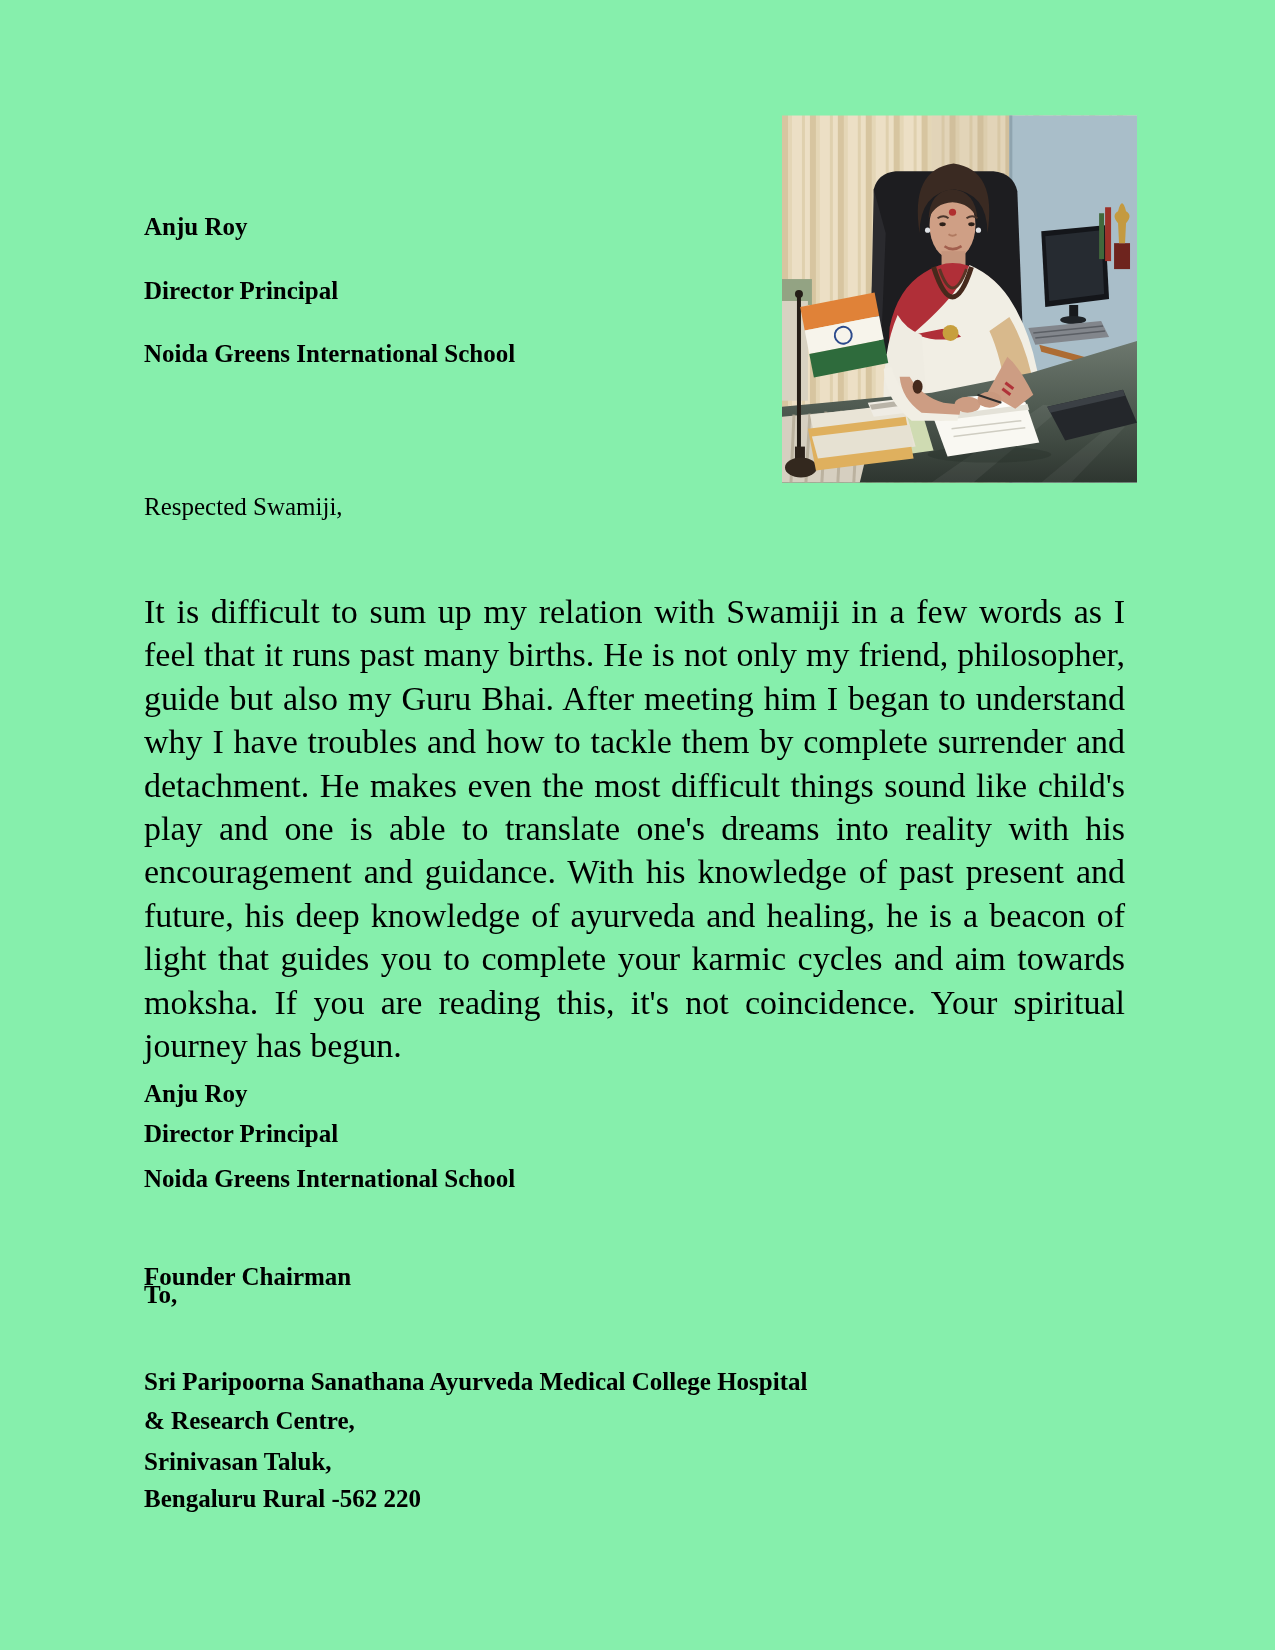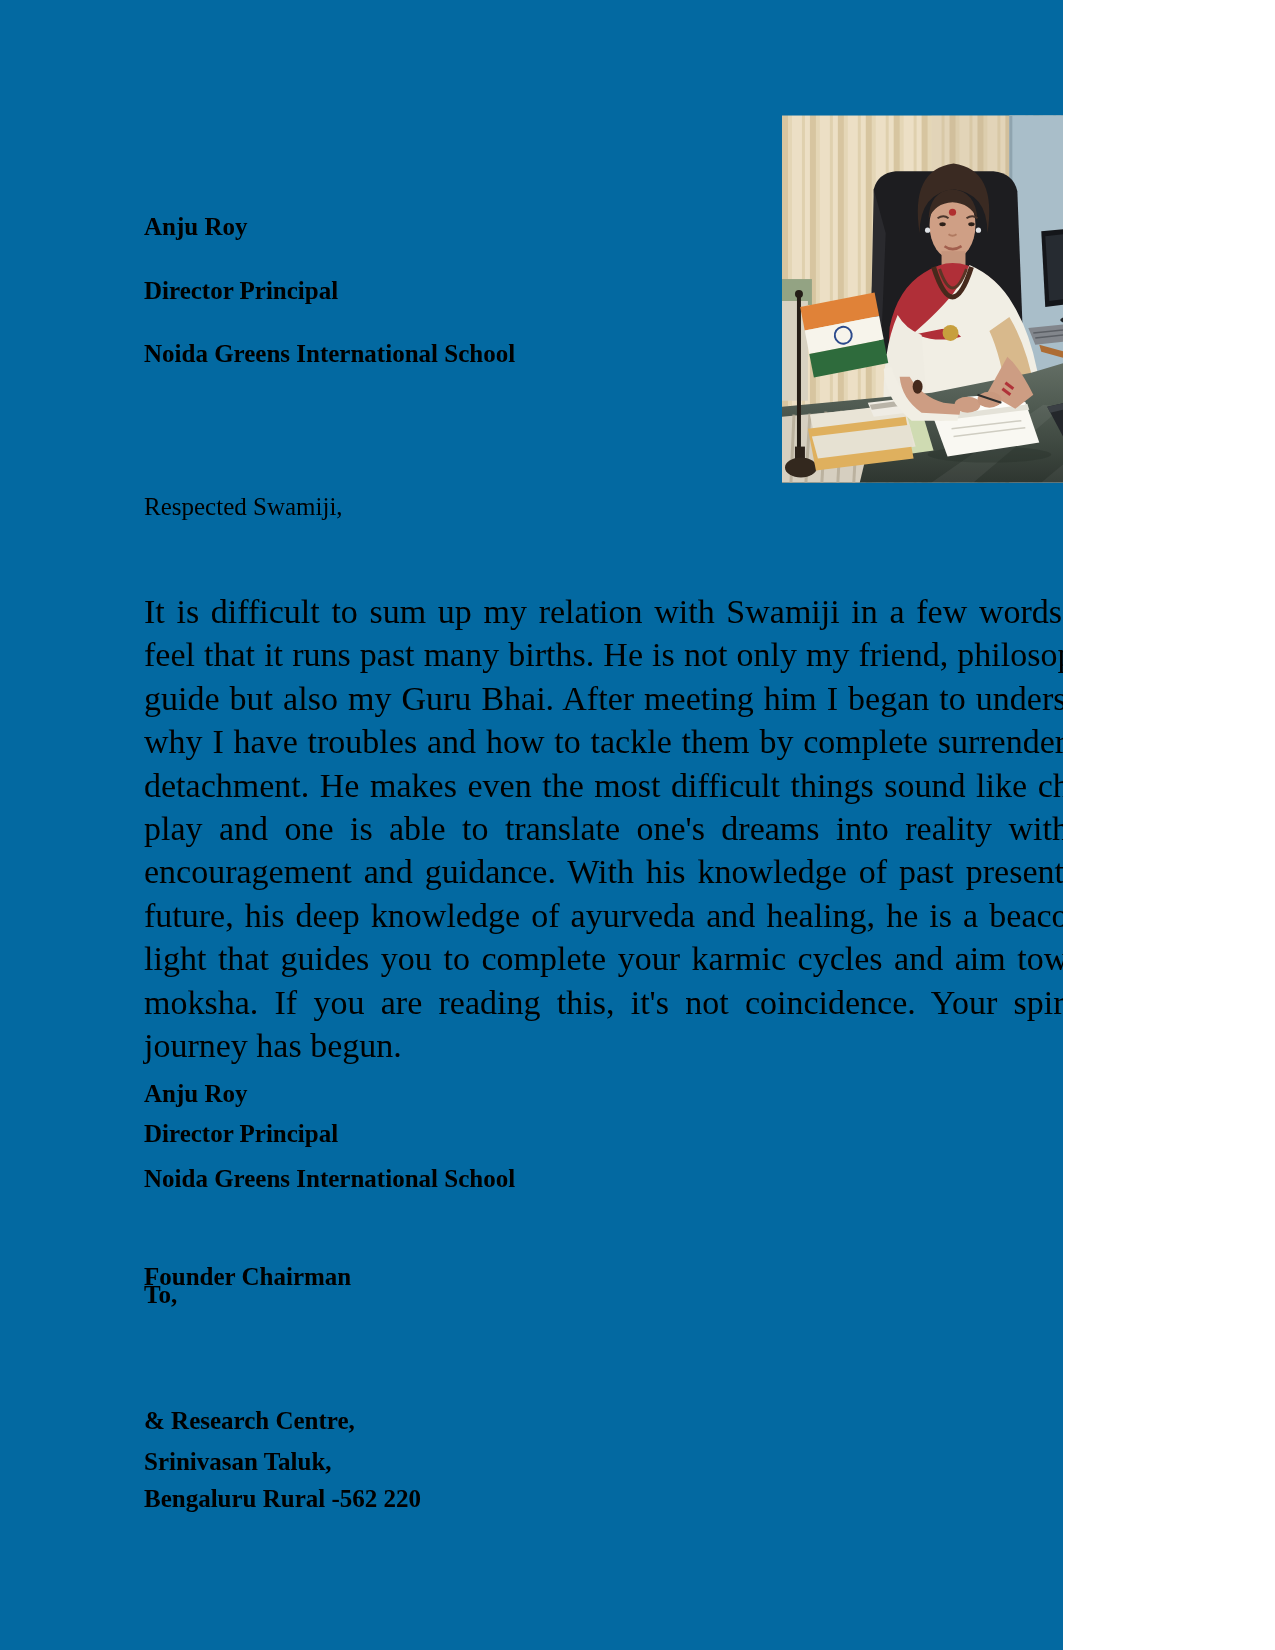--- a/index.html
+++ b/index.html
@@ -2,23 +2,23 @@
 <html><head>
 <meta charset="utf-8">
 <style>
   html, body {
     margin: 0;
     padding: 0;
     background: #ffffff;
   }
   .page {
     position: relative;
-    width: 1063px;
+    width: 1275px;
     height: 1650px;
-    background: #0369a1;
+    background: #86efac;
     font-family: "Liberation Serif", serif;
     color: #000000;
     overflow: hidden;
   }
   .tline {
     position: absolute;
     left: 144px;
     font-size: 25px;
     line-height: 30px;
     white-space: pre;
@@ -201,17 +201,18 @@
 
   <div class="body-par">It is difficult to sum up my relation with Swamiji in a few words as I feel that it runs past many births. He is not only my friend, philosopher, guide but also my Guru Bhai. After meeting him I began to understand why I have troubles and how to tackle them by complete surrender and detachment. He makes even the most difficult things sound like child's play and one is able to translate one's dreams into reality with his encouragement and guidance. With his knowledge of past present and future, his deep knowledge of ayurveda and healing, he is a beacon of light that guides you to complete your karmic cycles and aim towards moksha. If you are reading this, it's not coincidence. Your spiritual journey has begun.</div>
 
 
   <div class="tline b" style="top:1079px">Anju Roy</div>
   <div class="tline b" style="top:1119px">Director Principal</div>
   <div class="tline b" style="top:1164px">Noida Greens International School</div>
 
   <div class="tline b" style="top:1280px">To,</div>
   <div class="tline b" style="top:1262px">Founder Chairman</div>
+  <div class="tline b" style="top:1367px">Sri Paripoorna Sanathana Ayurveda Medical College Hospital</div>
   <div class="tline b" style="top:1406px">&amp; Research Centre,</div>
   <div class="tline b" style="top:1447px">Srinivasan Taluk,</div>
   <div class="tline b" style="top:1484px">Bengaluru Rural -562 220</div>
 
 </div>
 
 </body></html>

